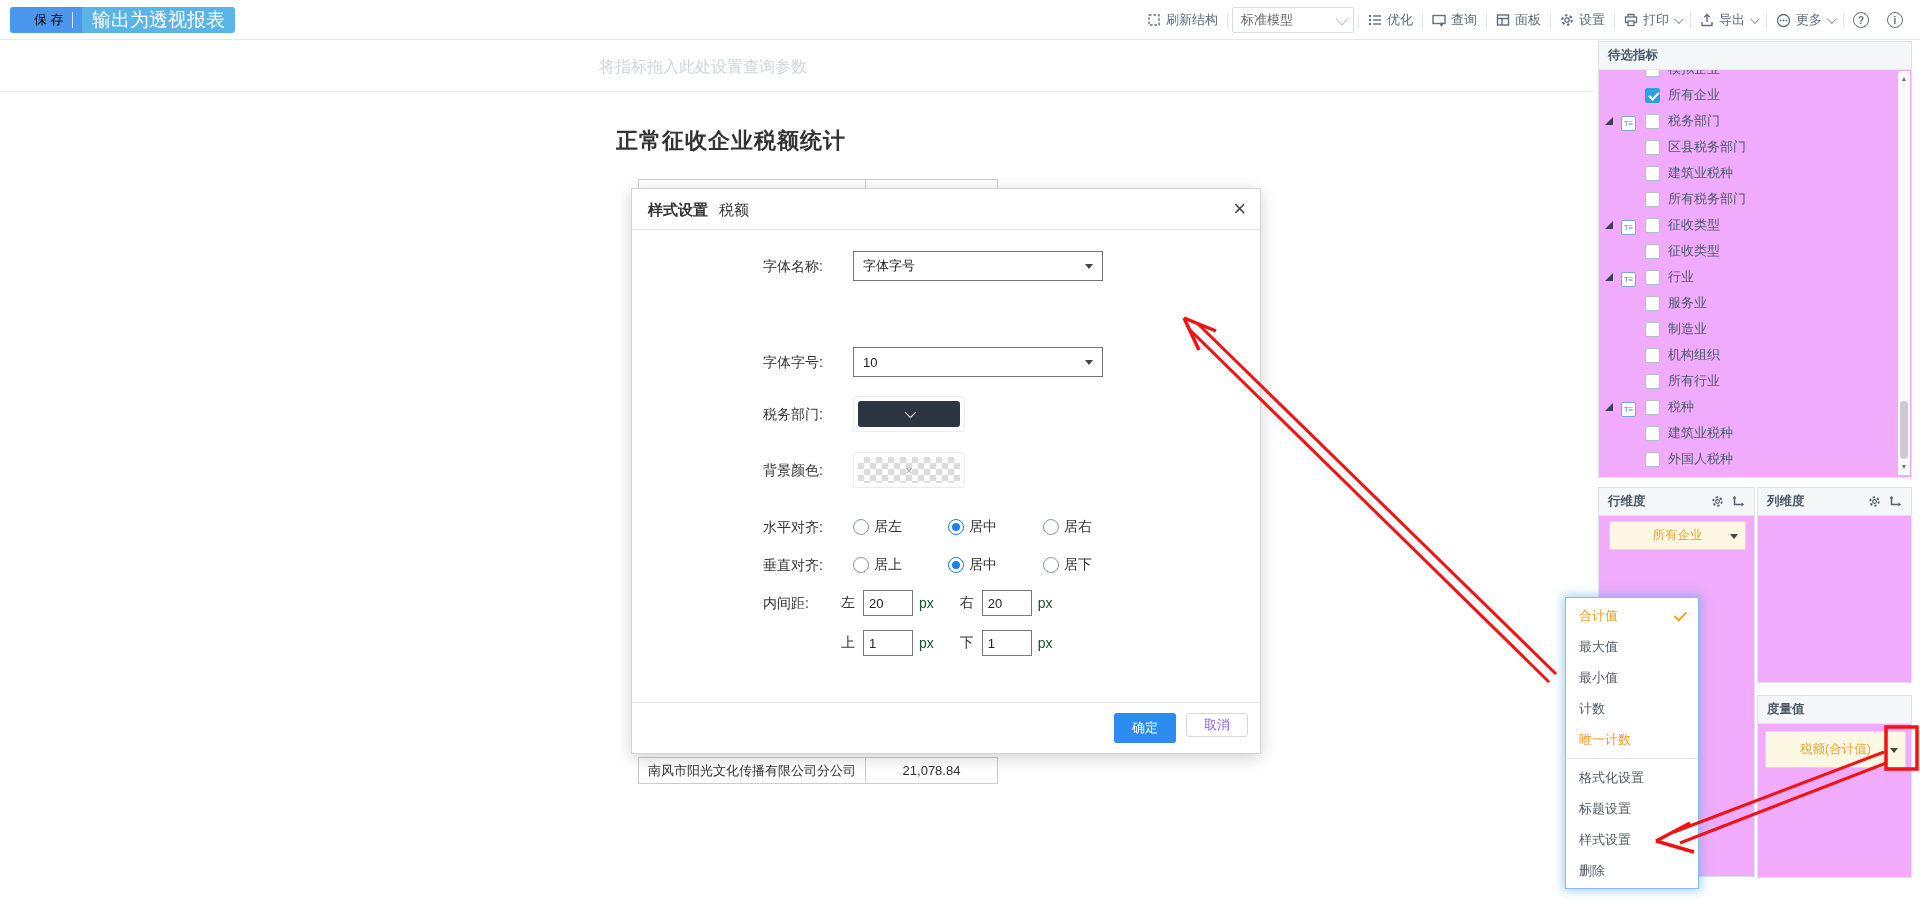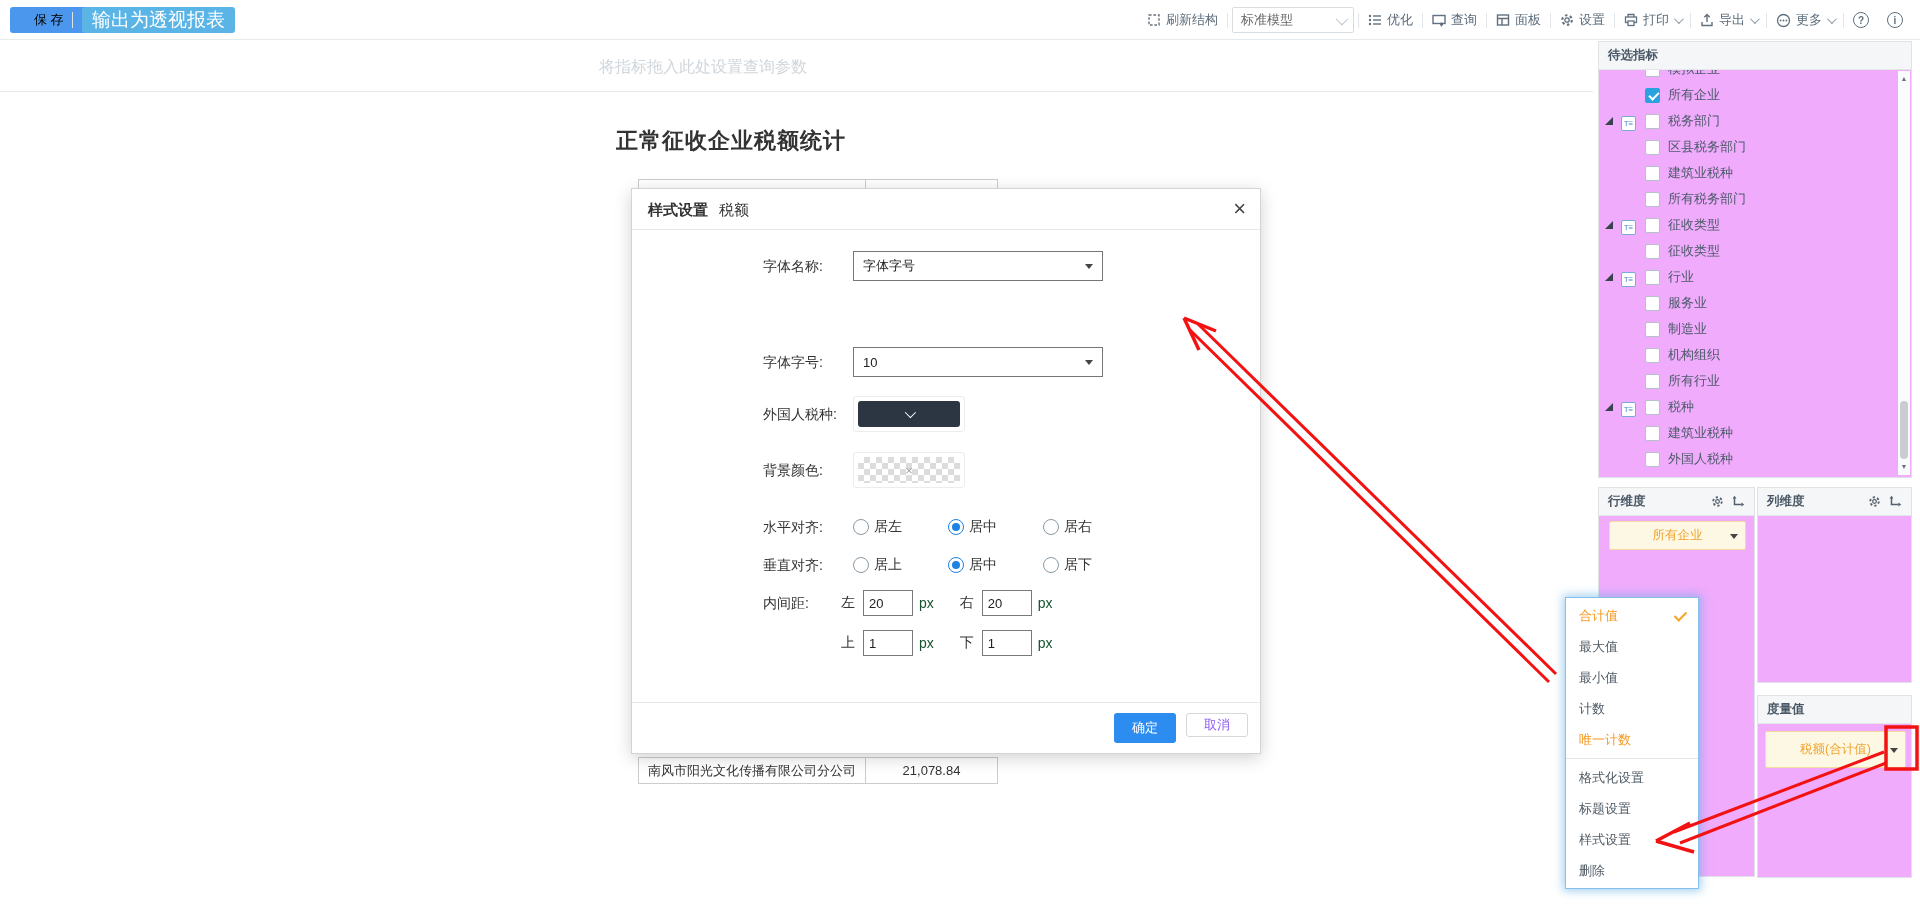--- a/index.html
+++ b/index.html
@@ -234,21 +234,21 @@
 
   <div class="dlg-row" style="top:158px">
     <span class="dlg-label">字体字号:</span>
     <div class="dlg-ctl sel">
       <span>10</span>
       <span class="sel-caret"></span>
     </div>
   </div>
 
   <div class="dlg-row" style="top:207px;height:36px">
-    <span class="dlg-label" style="line-height:36px">外国人税种:</span>
+    <span class="dlg-label" style="line-height:36px">税务部门:</span>
     <div class="dlg-ctl swatch-outer">
       <div class="swatch-dark">
           <span class="wcaret"></span>
         </div>
     </div>
   </div>
 
   <div class="dlg-row" style="top:263px;height:36px">
     <span class="dlg-label" style="line-height:36px">背景颜色:</span>
     <div class="dlg-ctl swatch-outer">

